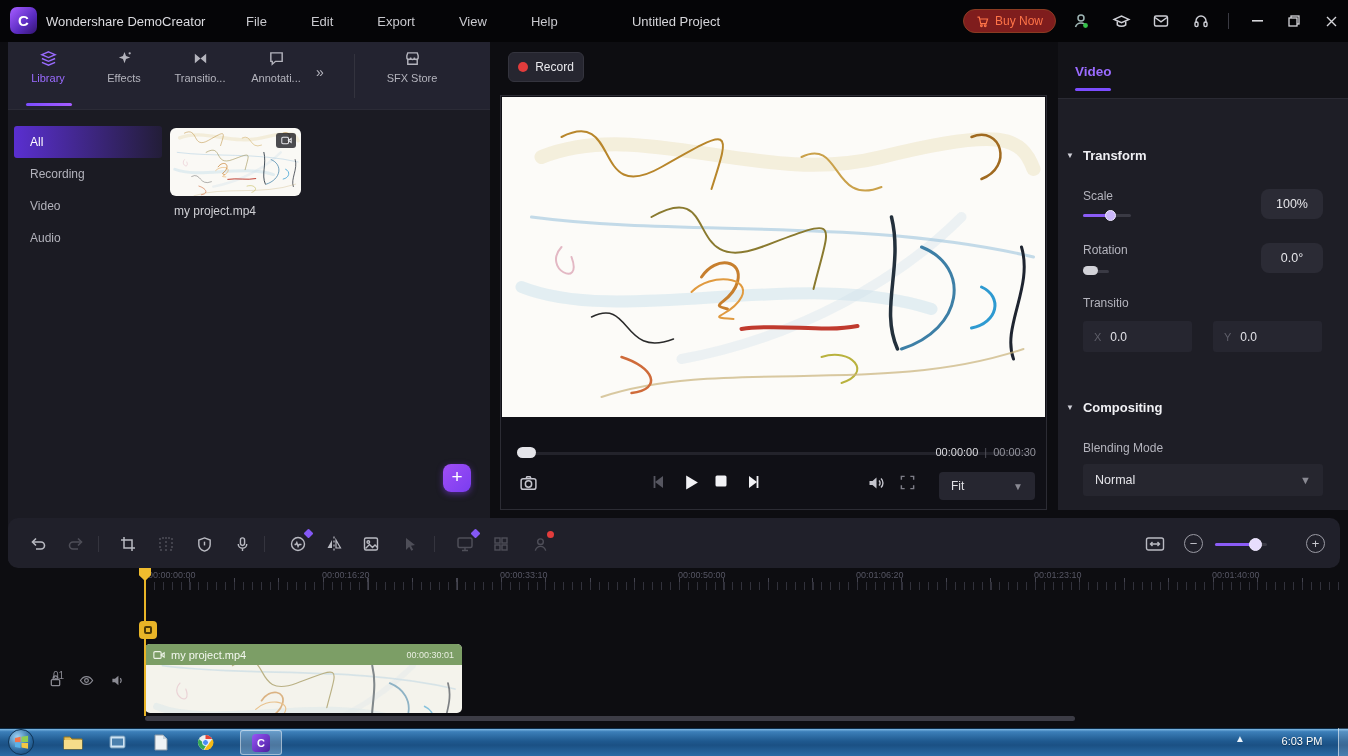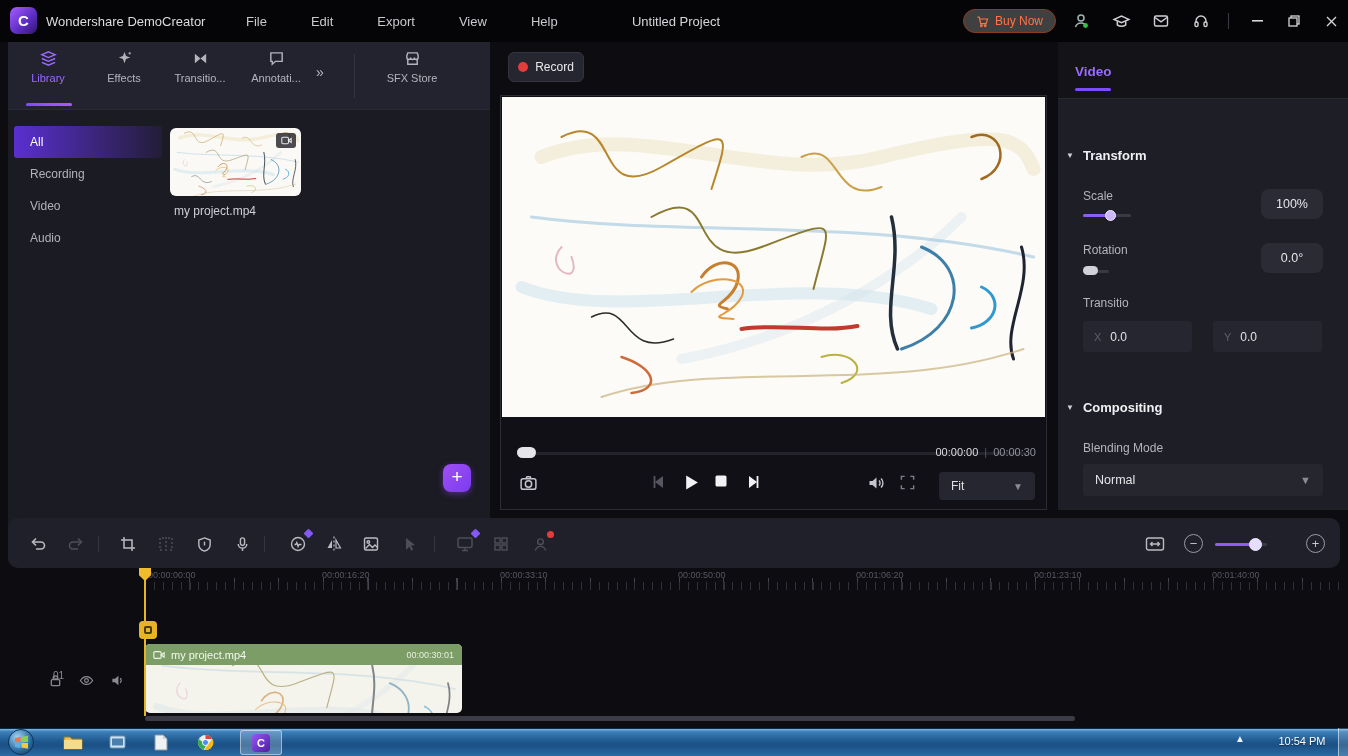--- a/index.html
+++ b/index.html
@@ -10,21 +10,21 @@
 
   
   .titlebar { left:0; top:0; width:1348px; height:42px; background:#050507; }
   .logo { left:10px; top:7px; width:27px; height:27px; border-radius:7px;
           background:linear-gradient(135deg,#9a55f7 10%,#5a2bc0 60%,#33156e);
           color:#fff; font-weight:bold; font-size:15px; display:flex; align-items:center; justify-content:center; }
   .app-title { left:46px; top:14px; font-size:13px; color:#dcdce0; }
   .menubar { left:240px; top:0; height:42px; display:flex; align-items:center; gap:32px; }
   .menu-item { font-size:13px; color:#c9c9ce; padding:4px 6px; cursor:default; }
   .project-title { left:576px; top:14px; width:200px; text-align:center; font-size:13px; color:#d6d6da; }
-  .buynow { left:963px; top:9px; height:24px; padding:0 12px; border-radius:12px; background:#404040;
+  .buynow { left:963px; top:9px; height:24px; padding:0 12px; border-radius:12px; background:#7f1d1d;
             border:1px solid #8a3b22; color:#ff7448; font-size:12px; display:flex; align-items:center; gap:6px; }
   .tb-ic { top:8px; width:26px; height:26px; display:flex; align-items:center; justify-content:center; }
   .tb-divider { left:1228px; top:13px; width:1px; height:16px; background:#3a3a42; }
   .winbtn { top:9px; width:26px; height:24px; display:flex; align-items:center; justify-content:center; color:#d6d6da; font-size:12px; }
 
   
   .left-panel { left:8px; top:42px; width:482px; height:519px; background:#1b1b23; }
   .tabstrip { position:absolute; left:0; top:0; width:482px; height:68px; background:#232330; border-bottom:1px solid #2b2b36; }
   .tab { position:absolute; top:8px; width:72px; height:56px; display:flex; flex-direction:column; align-items:center; gap:5px; }
   .tab .tlabel { font-size:11px; color:#b4b4bd; white-space:nowrap; }
@@ -605,16 +605,16 @@
       <path d="M9 1a8 8 0 0 1 7 4.2H9z" fill="#e64335"></path>
       <path d="M2 5.2A8 8 0 0 0 7 16.6L9.8 12z" fill="#35a854"></path>
       <path d="M16.4 5.2A8 8 0 0 1 8 16.8L11 12z" fill="#f7ba15"></path>
       <circle cx="9" cy="9" r="3.2" fill="#4a8cf5" stroke="#fff" stroke-width="1"></circle>
     </svg>
   </div>
   <div class="abs tk-active">
     <div class="mini-logo">C</div>
   </div>
   <div class="abs tk-chevron">▲</div>
-  <div class="abs tk-clock">10:54 PM</div>
+  <div class="abs tk-clock">6:03 PM</div>
   <div class="abs show-desktop"></div>
 
 </div>
 
 </body></html>

